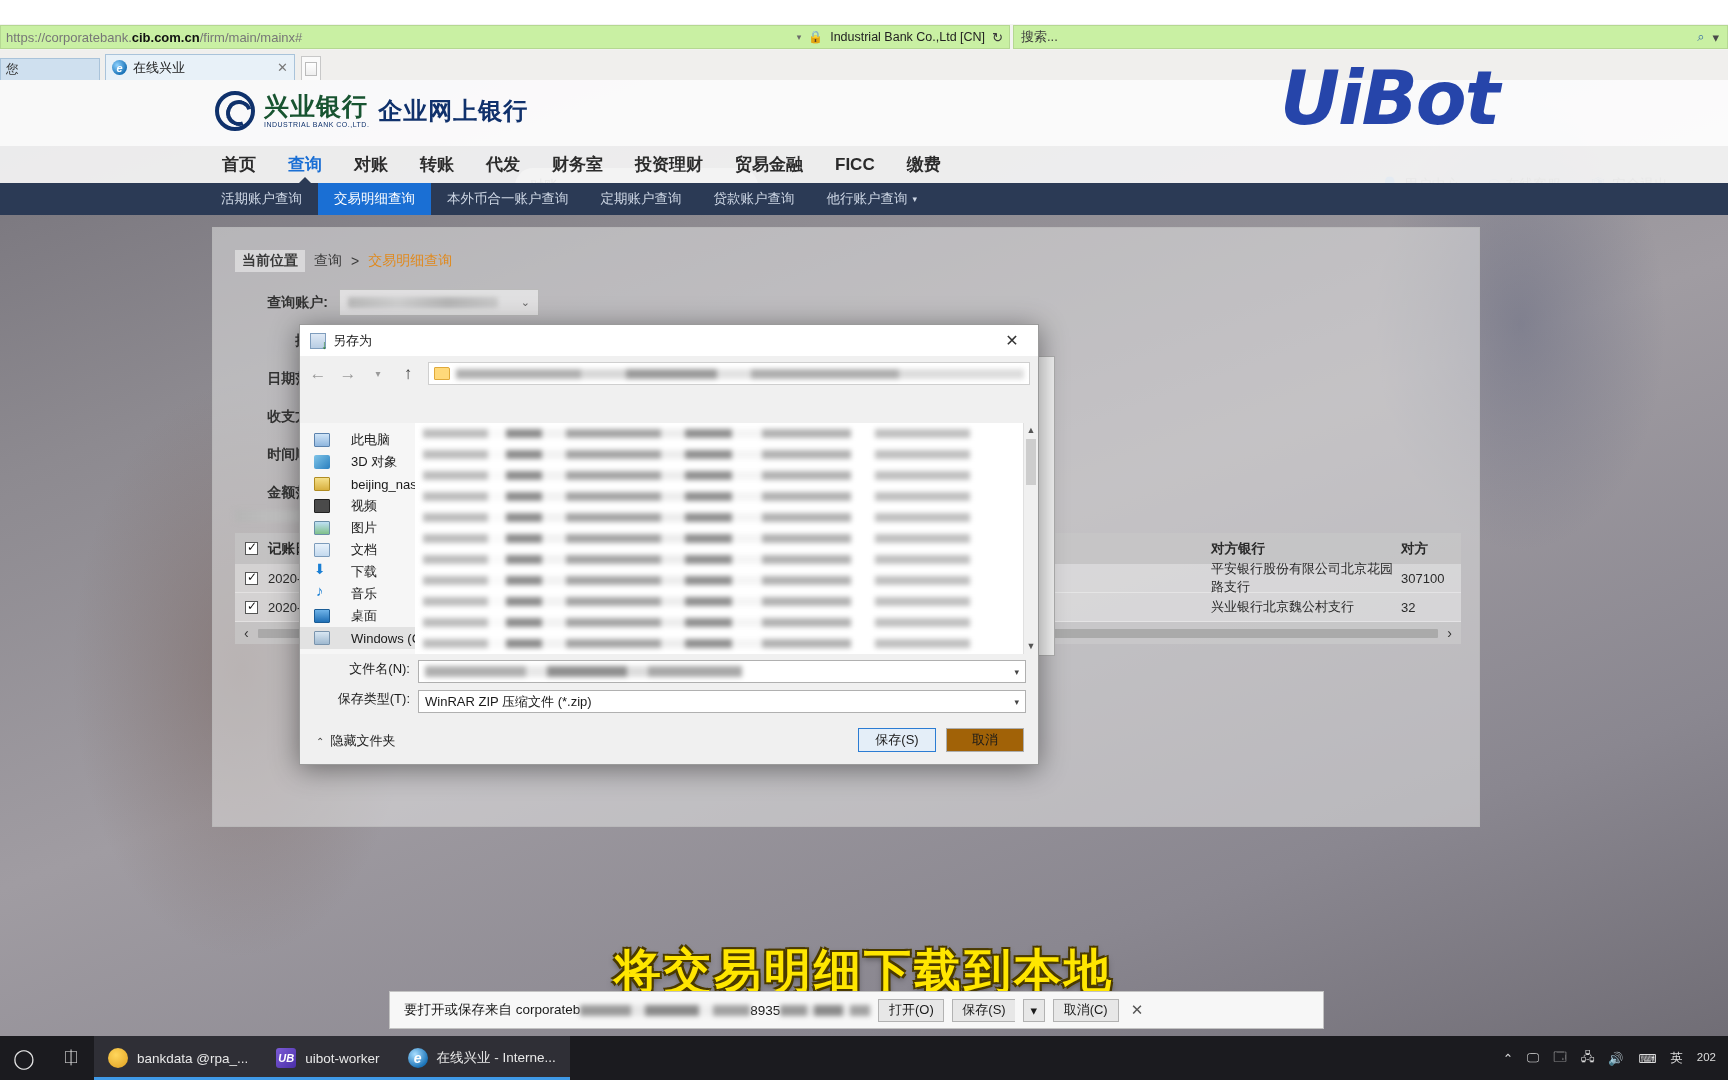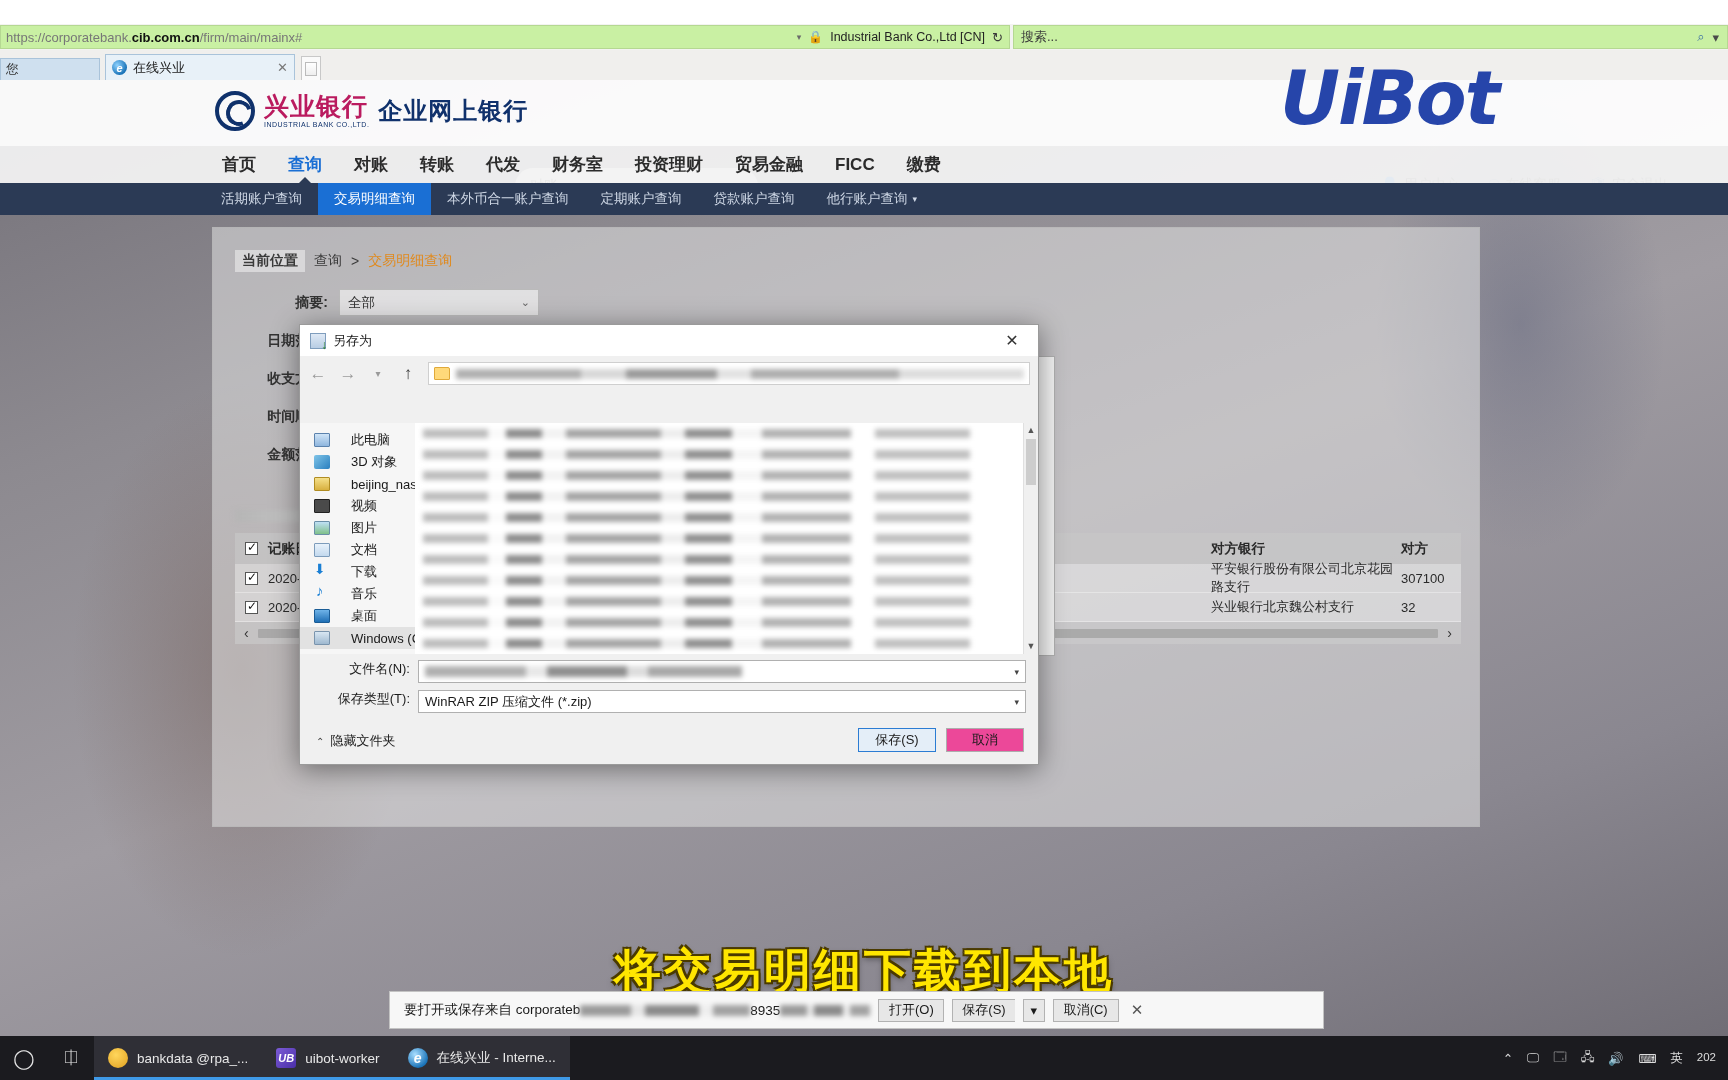--- a/index.html
+++ b/index.html
@@ -108,21 +108,21 @@
     background: #fff;
   }
   .logo-mark::before {
     content: ""; position: absolute; left: 7px; top: 5px;
     width: 18px; height: 18px; border-radius: 50%;
     border: 4px solid #0b2f6b; border-right-color: transparent;
     transform: rotate(25deg);
   }
   .logo-cn {
     font-family: "DejaVu Sans", sans-serif;
-    font-size: 25px; font-weight: 700; color: #be185d; letter-spacing: 1px;
+    font-size: 25px; font-weight: 700; color: #14532d; letter-spacing: 1px;
     line-height: 1.05;
   }
   .logo-en { font-size: 7px; color: #0b2f6b; letter-spacing: .5px; }
   .logo-sub {
     font-family: Liberation Mono, monospace;
     font-size: 24px; font-weight: 700; color: #0b2f6b; letter-spacing: 1px;
   }
   .hdr-search {
     position: absolute; left: 515px; top: 88px;
     width: 243px; height: 36px; border: 1px solid #d8d8d8; border-radius: 18px;
@@ -364,21 +364,21 @@
   .fn-blur {
     width: 360px; height: 11px; filter: blur(2.6px);
     background: linear-gradient(90deg,#b0b0b0 0 28%,#e8e8e8 28% 34%,#8f8f8f 34% 56%,#ddd 56% 62%,#a8a8a8 62% 88%,#fff 88% 100%);
   }
   .dlg-btns {
     position: absolute; right: 14px; bottom: 12px; display: flex; gap: 10px;
   }
   .dbtn {
     width: 78px; height: 24px; font-size: 13px; color: #1a1a1a;
     display: flex; align-items: center; justify-content: center;
-    background: #ec4899; border: 1px solid #adadad;
+    background: #a16207; border: 1px solid #adadad;
   }
   .dbtn.primary { background: #e4eef8; border: 1px solid #2b7cd3; }
   .hide-folders {
     position: absolute; left: 16px; bottom: 14px;
     font-size: 13px; color: #1a1a1a; display: flex; align-items: center; gap: 6px;
   }
   .hide-folders .ch { font-size: 10px; color: #444; }
 
   
   .peek1 {
@@ -531,20 +531,27 @@
     <div class="content-card">
       <div class="crumb">
         <span class="tag">当前位置</span>
         <span>查询</span>
         <span>&gt;</span>
         <span class="cur">交易明细查询</span>
       </div>
 
       <div class="form-rows">
         <div class="frow">
+          <div class="flab">查询账户:</div>
+          <div class="fctl">
+            <span class="blurtext"></span>
+            <span class="cv">⌄</span>
+          </div>
+        </div>
+        <div class="frow">
           <div class="flab">摘要:</div>
           <div class="fctl">
             <span>全部</span>
             <span class="cv">⌄</span>
           </div>
         </div>
         <div class="frow">
           <div class="flab">日期范围:</div>
           <div class="fctl">
             <span>2020-11-06</span>

